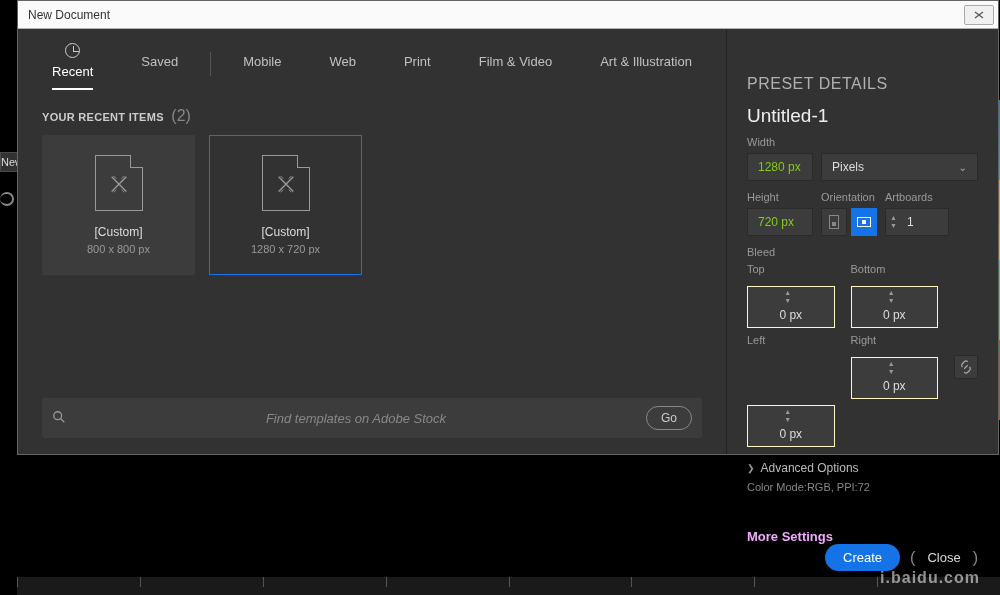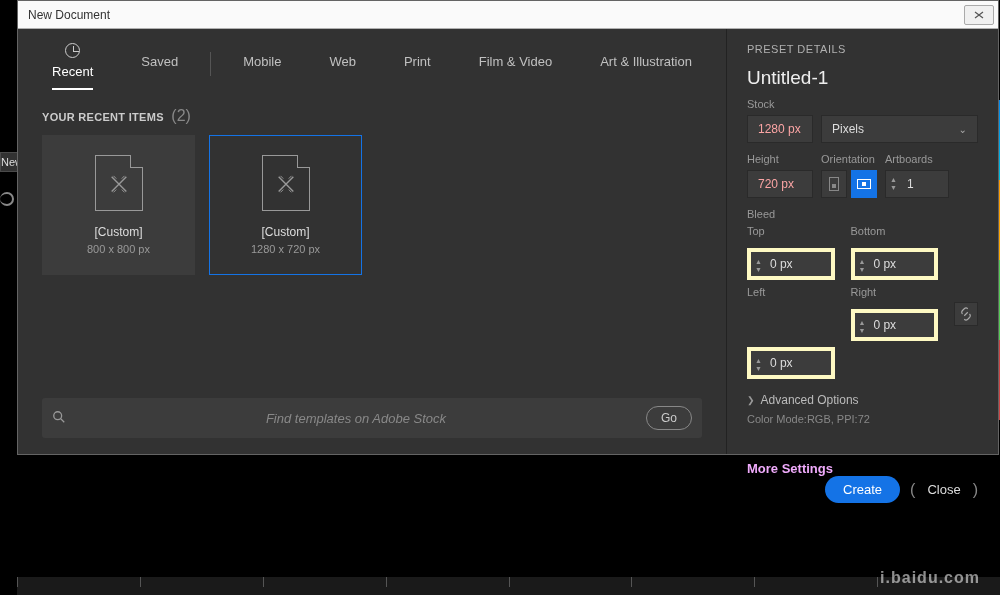--- a/index.html
+++ b/index.html
@@ -39,26 +39,26 @@
     .preset.selected .doc-icon::before { background: #323232; }
     .doc-x { position: absolute; top: 50%; left: 50%; transform: translate(-50%, -45%); width: 22px; height: 22px; }
     .doc-x svg { width: 100%; height: 100%; }
     
     .search-bar { margin: auto 24px 16px 24px; height: 40px; background: #3c3c3c; border-radius: 3px; display: flex; align-items: center; padding: 0 10px; gap: 28px; }
     .search-icon { color: #888; font-size: 14px; }
     .search-input { flex: 1; background: none; border: none; color: #ccc; font-size: 13px; font-style: italic; text-align: center; outline: none; }
     .search-input::placeholder { color: #888; font-style: italic; }
     .go-btn { border: 1px solid #888; color: #ccc; background: none; padding: 4px 14px; border-radius: 13px; font-size: 12px; cursor: pointer; }
     
-    .side-header { color: #b0b0b0; font-size: 11px; letter-spacing: 0.5px; margin-bottom: 12px; }
+    .side-header { color: #b0b0b0; font-size: 16px; letter-spacing: 0.5px; margin-bottom: 12px; margin-top: 32px; }
     .doc-name { color: #eee; font-size: 19px; margin-bottom: 9px; }
     
     .field-label { color: #999; font-size: 11px; margin-bottom: 5px; }
     .field-row { display: flex; gap: 8px; margin-bottom: 10px; align-items: flex-end; }
-    .input-box { background: #3c3c3c; border: 1px solid #2a2a2a; color: #fca5a5; font-size: 12px; padding: 6px 10px; outline: none; }
+    .input-box { background: #3c3c3c; border: 1px solid #2a2a2a; color: #84cc16; font-size: 12px; padding: 6px 10px; outline: none; }
     .input-box.w-66 { width: 66px; }
     .select-box { flex: 1; background: #3c3c3c; border: 1px solid #2a2a2a; color: #ddd; font-size: 12px; padding: 6px 10px; display: flex; justify-content: space-between; align-items: center; cursor: pointer; }
     .chev { color: #aaa; font-size: 10px; }
     
     .orient-group { display: flex; gap: 4px; }
     .orient-btn { width: 26px; height: 28px; background: #3c3c3c; border: 1px solid #2a2a2a; display: flex; align-items: center; justify-content: center; cursor: pointer; }
     .orient-btn.active { border-color: #1473e6; background: #1473e6; }
     .orient-ico { width: 10px; height: 14px; border: 1.5px solid #888; position: relative; }
     .orient-btn.active .orient-ico { border-color: #fff; }
     .orient-ico::after { content: ""; position: absolute; bottom: 2px; left: 50%; transform: translateX(-50%); width: 4px; height: 4px; background: #888; }
@@ -68,21 +68,21 @@
     .artboard-box { display: flex; align-items: center; background: #3c3c3c; border: 1px solid #2a2a2a; width: 64px; }
     .artboard-steppers { display: flex; flex-direction: column; padding: 2px 4px; }
     .step { color: #999; font-size: 7px; line-height: 8px; cursor: pointer; }
     .artboard-val { color: #ddd; font-size: 12px; padding: 6px 6px; }
     
     .col { display: flex; flex-direction: column; }
     
     .bleed-grid { display: grid; grid-template-columns: 1fr 1fr 24px; gap: 6px 16px; margin-bottom: 10px; }
     .bleed-grid .field-label { grid-column: span 1; }
     .link-btn { grid-row: 2 / span 4; grid-column: 3; align-self: center; width: 24px; height: 24px; background: #3c3c3c; border: 1px solid #2a2a2a; display: flex; align-items: center; justify-content: center; color: #aaa; font-size: 13px; cursor: pointer; }
-    .bleed-input { background: #3c3c3c; border: 4px solid #fef9c3; display: flex; align-items: flex-end; padding: 2px 4px; }
+    .bleed-input { background: #3c3c3c; border: 1px solid #fef9c3; display: flex; align-items: center; padding: 2px 4px; flex-direction: column; }
     .bleed-input .step-col { display: flex; flex-direction: column; margin-right: 6px; }
     .bleed-input .val { color: #ddd; font-size: 12px; padding: 3px 2px; }
     
     .adv-options { color: #bbb; font-size: 12px; display: flex; align-items: center; gap: 6px; cursor: pointer; margin: 4px 0 6px 0; }
     .adv-chev { font-size: 9px; color: #999; }
     .color-mode { color: #888; font-size: 11px; }
     
     .more-settings { color: #f0abfc; font-size: 13px; font-weight: 600; margin-top: 36px; cursor: pointer; }
     
     .footer-btns { margin-top: auto; display: flex; justify-content: flex-end; gap: 10px; align-items: center; }
@@ -181,21 +181,21 @@
         </span>
         <input class="search-input" placeholder="Find templates on Adobe Stock" style="">
         <button class="go-btn">Go</button>
       </div>
     </div>
 
     <div class="right-panel">
       <div class="side-header">PRESET DETAILS</div>
       <div class="doc-name">Untitled-1</div>
 
-      <div class="field-label">Stock</div>
+      <div class="field-label">Width</div>
       <div class="field-row">
         <input class="input-box w-66" value="1280 px" style="">
         <div class="select-box">
           <span>Pixels</span>
           <span class="chev">⌄</span>
         </div>
       </div>
 
       <div class="field-row">
         <div class="col">

